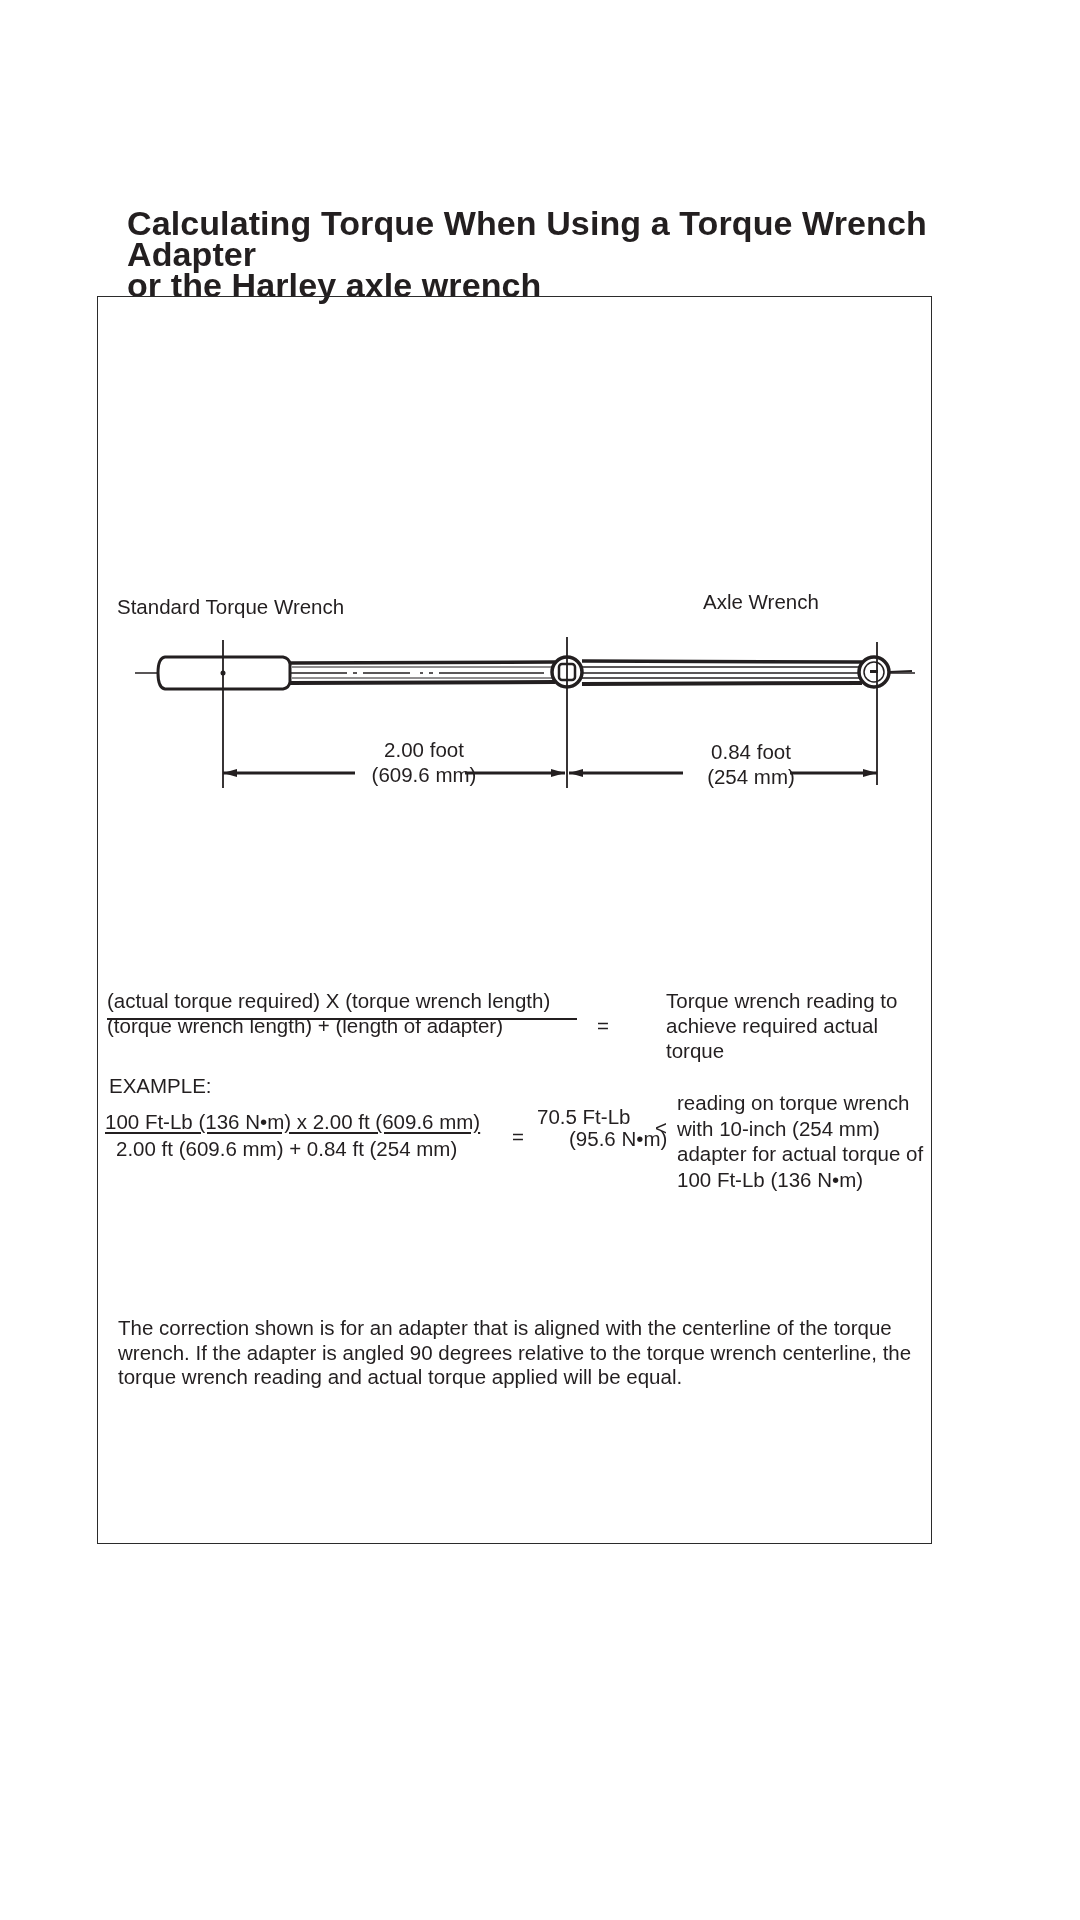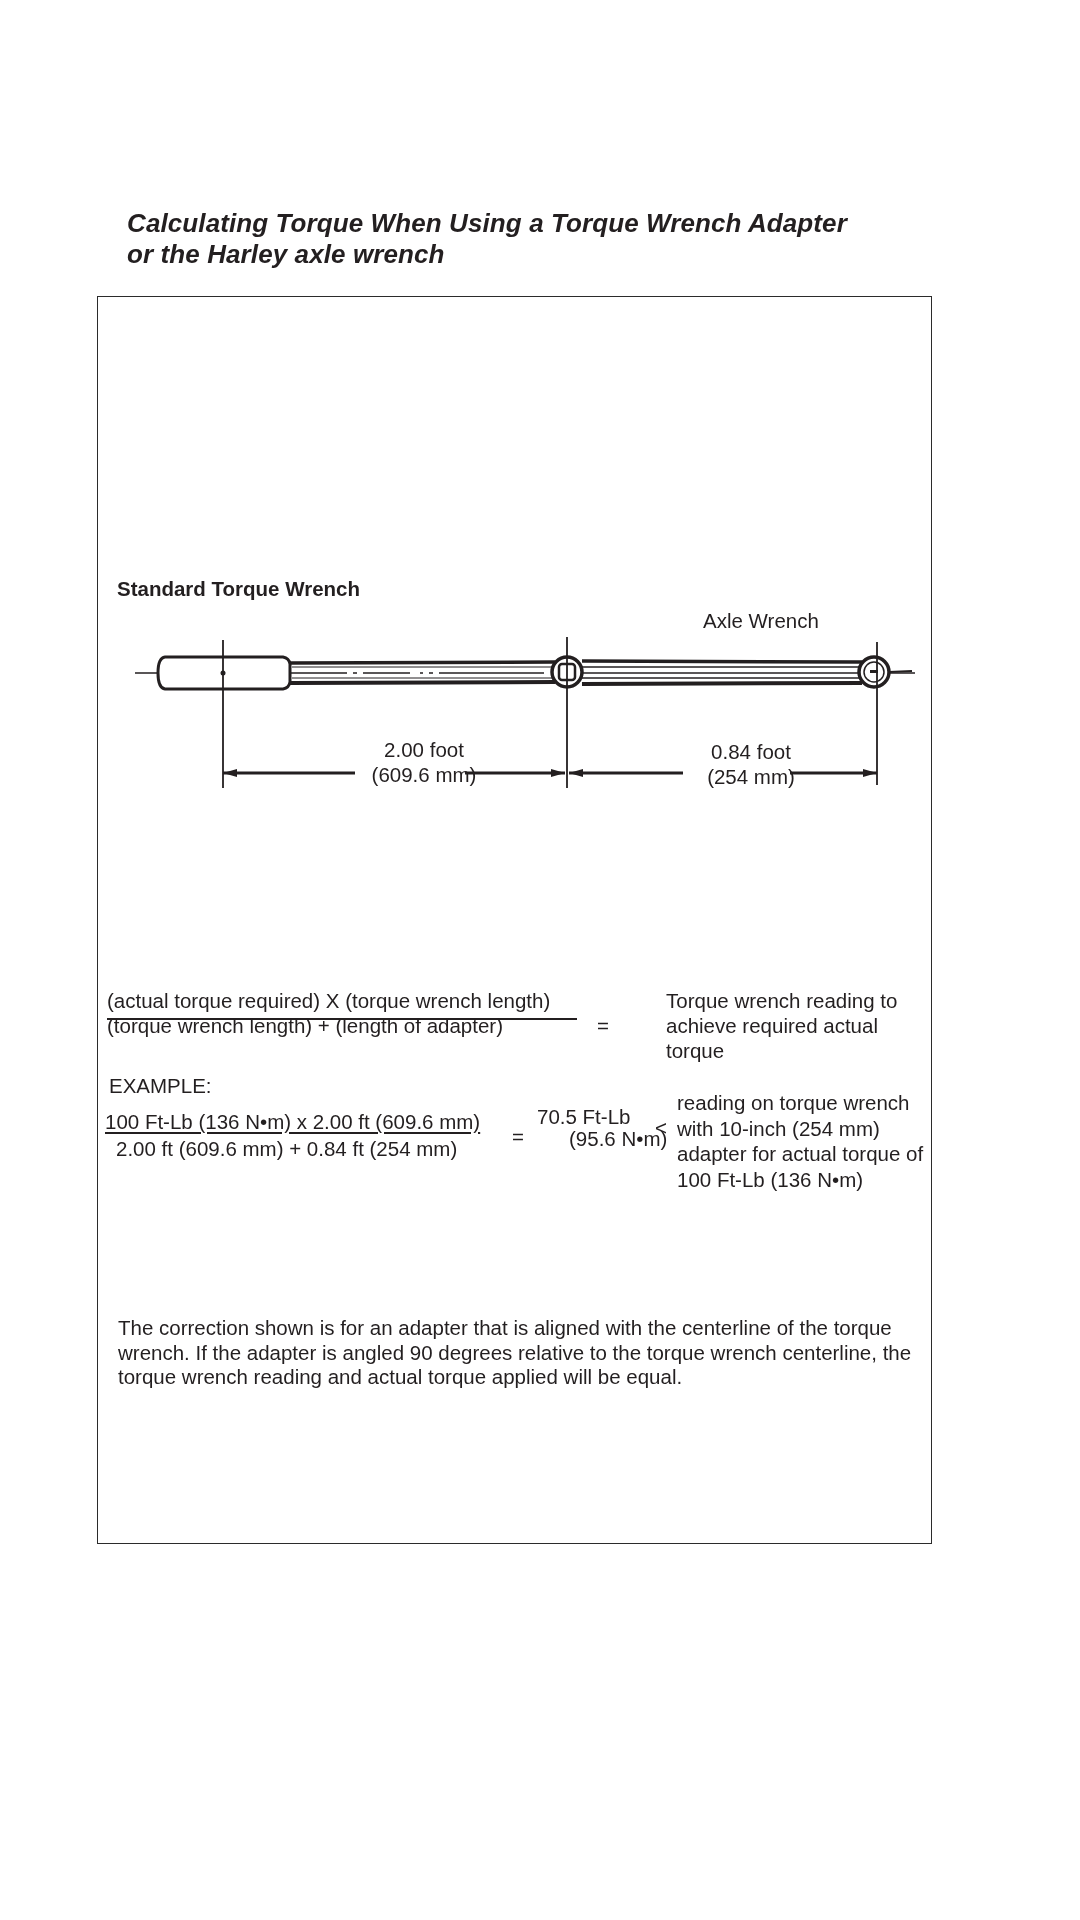--- a/index.html
+++ b/index.html
@@ -1,25 +1,25 @@
 <!DOCTYPE html>
 <html><head>
 <meta charset="utf-8">
 <style>
   html, body { margin: 0; padding: 0; background: #ffffff; }
   body { width: 1080px; height: 1920px; position: relative; overflow: hidden;
          font-family: "Liberation Sans", sans-serif; color: #231f20; }
   .title { position: absolute; left: 127px; top: 208px; width: 800px;
-           font-size: 26px; font-weight: bold; line-height: 31px; letter-spacing: 0.1px; font-style: italic; }
+           font-size: 34px; font-weight: bold; line-height: 31px; letter-spacing: 0.1px; }
   .title span { display: block; }
   .frame { position: absolute; left: 97px; top: 296px; width: 835px; height: 1248px;
            border: 1.5px solid #2b2b2b; box-sizing: border-box; }
   .t { position: absolute; font-size: 20.5px; line-height: 25px; white-space: nowrap; }
-  .label-std { left: 117px; top: 576px; font-weight: bold; }
-  .label-axle { left: 703px; top: 608px; }
+  .label-std { left: 117px; top: 594px; }
+  .label-axle { left: 703px; top: 589px; }
   .dim { text-align: center; margin-left: 9px; }
   .dim1 { left: 355px; top: 737px; width: 120px; }
   .dim2 { left: 687px; top: 739px; width: 110px; }
   svg.draw { position: absolute; left: 0; top: 0; }
   .f-num { left: 107px; top: 988px; }
   .f-den { left: 107px; top: 1013px; }
   .f-line { position: absolute; left: 107px; top: 1018px; width: 470px; height: 1.5px; background: #231f20; }
   .f-eq { left: 597px; top: 1013px; }
   .f-res { left: 666px; top: 988px; white-space: normal; width: 270px; line-height: 25px; }
   .ex-label { left: 109px; top: 1073px; }

